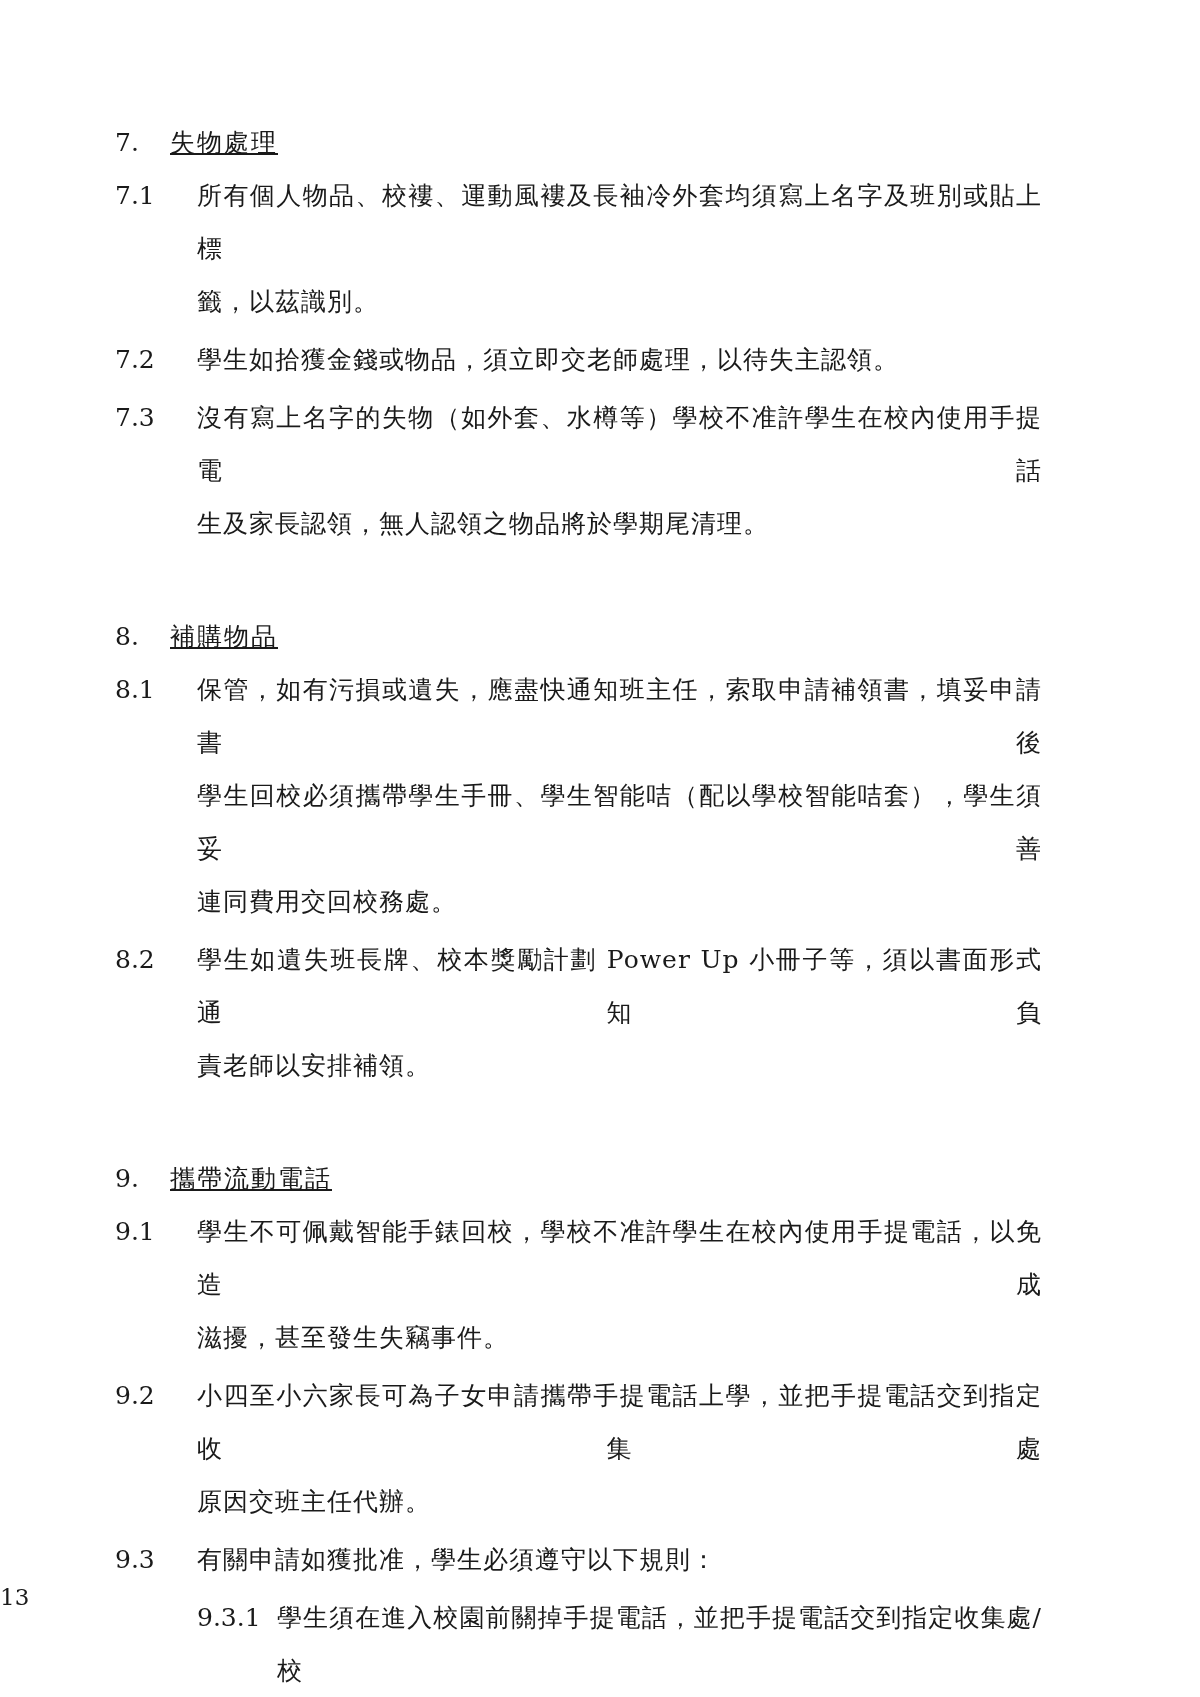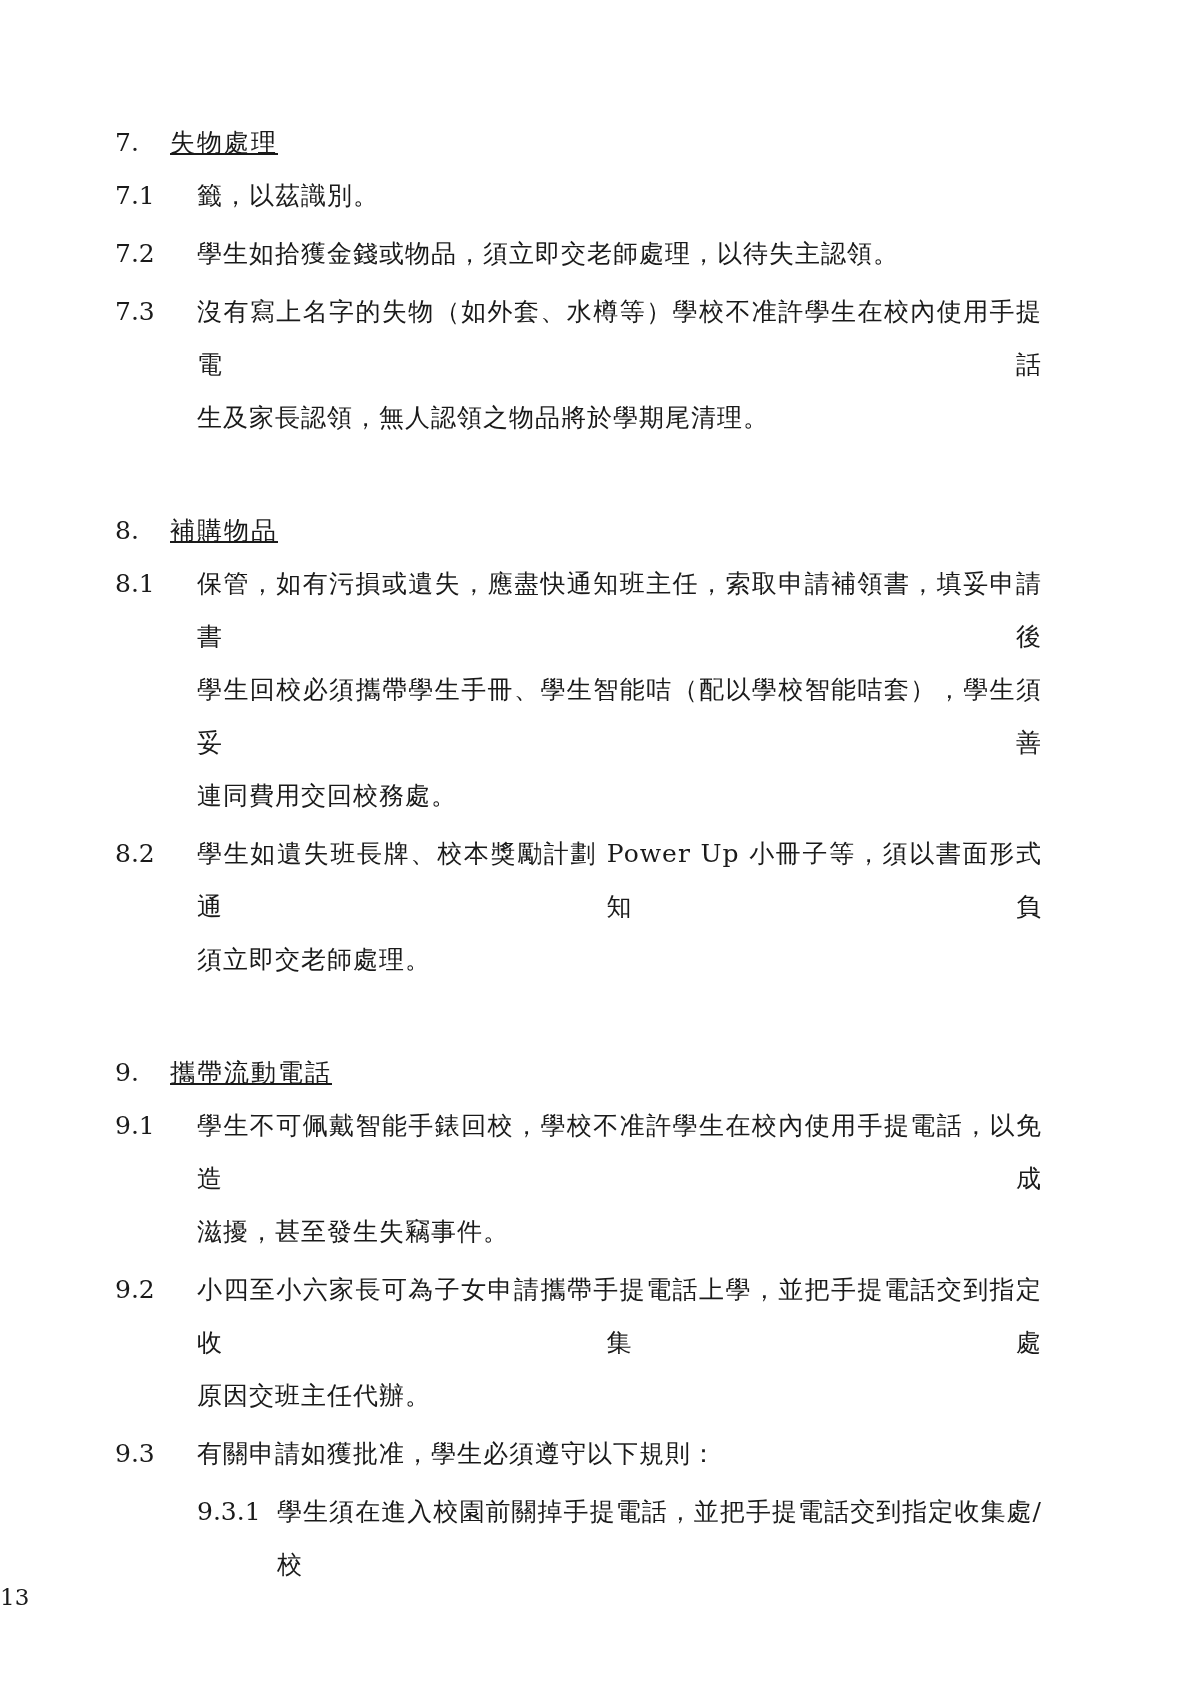--- a/index.html
+++ b/index.html
@@ -85,20 +85,21 @@
   <div class="content-area">
 
     <div class="sec">
       <div class="sec-head">
         <span class="num1">7.</span>
         <span class="sec-title">失物處理</span>
       </div>
       <div class="item2 first">
         <span class="num2">7.1</span>
         <div class="body2">
+          <div class="ln full">所有個人物品、校褸、運動風褸及長袖冷外套均須寫上名字及班別或貼上標</div>
           <div class="ln">籤，以茲識別。</div>
         </div>
       </div>
       <div class="item2">
         <span class="num2">7.2</span>
         <div class="body2">
           <div class="ln">學生如拾獲金錢或物品，須立即交老師處理，以待失主認領。</div>
         </div>
       </div>
       <div class="item2">
@@ -120,21 +121,21 @@
         <div class="body2">
           <div class="ln full">保管，如有污損或遺失，應盡快通知班主任，索取申請補領書，填妥申請書後</div>
           <div class="ln full">學生回校必須攜帶學生手冊、學生智能咭（配以學校智能咭套），學生須妥善</div>
           <div class="ln">連同費用交回校務處。</div>
         </div>
       </div>
       <div class="item2">
         <span class="num2">8.2</span>
         <div class="body2">
           <div class="ln full">學生如遺失班長牌、校本獎勵計劃 Power Up 小冊子等，須以書面形式通知負</div>
-          <div class="ln">須立即交老師處理。</div>
+          <div class="ln">責老師以安排補領。</div>
         </div>
       </div>
     </div>
 
     <div class="sec">
       <div class="sec-head">
         <span class="num1">9.</span>
         <span class="sec-title">攜帶流動電話</span>
       </div>
       <div class="item2 first">

